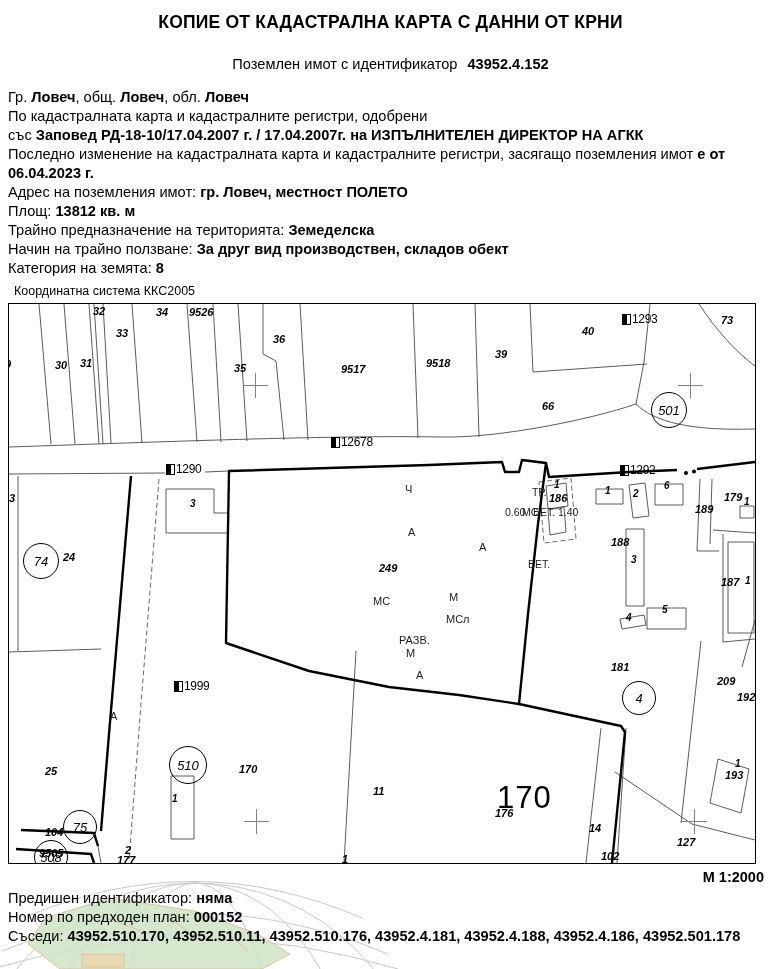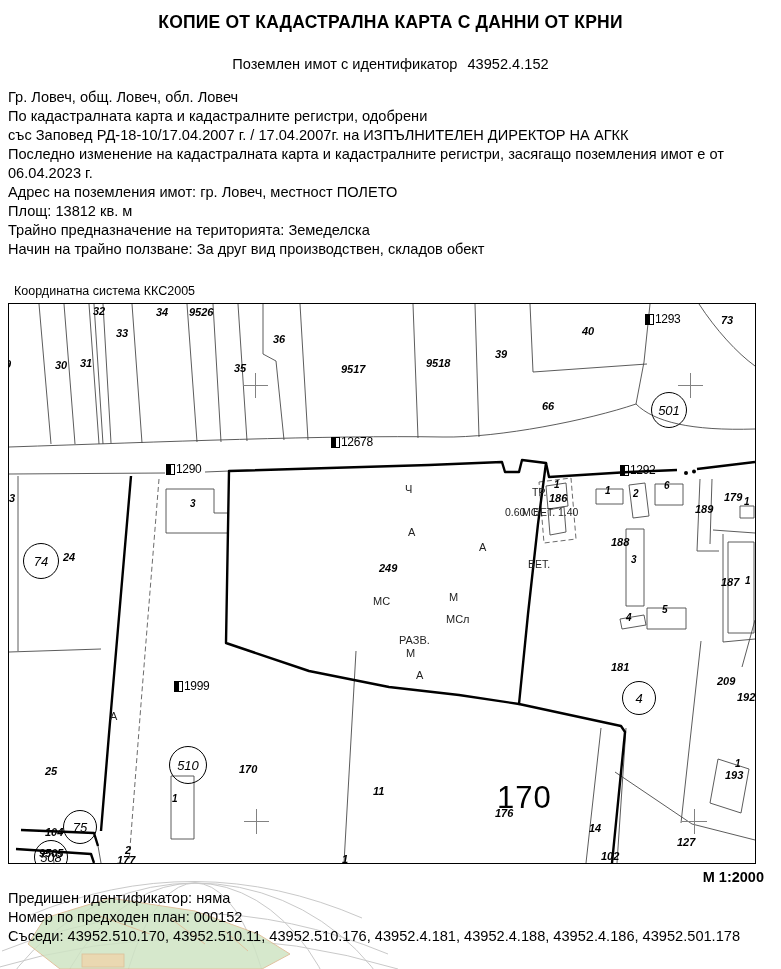--- a/index.html
+++ b/index.html
@@ -1,18 +1,18 @@
 <!DOCTYPE html>
 <html><head>
 <meta charset="utf-8">
 <style>
   html,body{margin:0;padding:0;background:#fff;}
   .page{position:relative;width:781px;height:969px;background:#fff;overflow:hidden;
         font-family:"Liberation Sans",sans-serif;color:#000;}
-  .b{font-weight:normal;}
+  .b{font-weight:bold;}
   .title{position:absolute;top:12px;left:0;width:100%;text-align:center;
          font-size:17.5px;font-weight:bold;letter-spacing:.2px;}
   .subtitle{position:absolute;top:56px;left:0;width:100%;text-align:center;font-size:14.6px;}
   .subtitle .b{margin-left:6px;}
   .info{position:absolute;top:88px;left:8px;width:766px;font-size:14.6px;line-height:19px;}
   .coordsys{position:absolute;top:284px;left:14px;font-size:12.5px;text-align:right;}
   .map{position:absolute;top:303px;left:8px;width:746px;height:559px;border:1.5px solid #000;
        overflow:hidden;background:#fff;}
   .map svg{position:absolute;top:0;left:0;}
   .ml{position:absolute;white-space:nowrap;line-height:1;}
@@ -49,20 +49,21 @@
 
   <div class="info">
     <div class="iline"><span>Гр. </span><span class="b">Ловеч</span><span>, общ. </span><span class="b">Ловеч</span><span>, обл. </span><span class="b">Ловеч</span></div>
     <div class="iline"><span>По кадастралната карта и кадастралните регистри, одобрени</span></div>
     <div class="iline"><span>със </span><span class="b">Заповед РД-18-10/17.04.2007 г. / 17.04.2007г. на ИЗПЪЛНИТЕЛЕН ДИРЕКТОР НА АГКК</span></div>
     <div class="iline"><span>Последно изменение на кадастралната карта и кадастралните регистри, засягащо поземления имот </span><span class="b">е от 06.04.2023 г.</span></div>
     <div class="iline"><span>Адрес на поземления имот: </span><span class="b">гр. Ловеч, местност ПОЛЕТО</span></div>
     <div class="iline"><span>Площ: </span><span class="b">13812 кв. м</span></div>
     <div class="iline"><span>Трайно предназначение на територията: </span><span class="b">Земеделска</span></div>
     <div class="iline"><span>Начин на трайно ползване: </span><span class="b">За друг вид производствен, складов обект</span></div>
+    <div class="iline"><span>Категория на земята: </span><span class="b">8</span></div>
   </div>
 
   <div class="coordsys">Координатна система ККС2005</div>
 
   <svg class="wm" width="430" height="113" viewBox="0 0 430 113">
     <g fill="none" stroke="#c9c9c9" stroke-width="1">
       <circle cx="205" cy="255" r="228"></circle>
       <ellipse cx="205" cy="255" rx="160" ry="228"></ellipse>
       <ellipse cx="205" cy="255" rx="85" ry="228"></ellipse>
       <path d="M12,95 Q205,18 398,98"></path>
@@ -202,21 +203,21 @@
           <span>1290</span>
         </div>
         <div class="marker" style="left: 322px; top: 131px;">
           <span class="mkicon"></span>
           <span>12678</span>
         </div>
         <div class="marker" style="left: 611px; top: 159px;">
           <span class="mkicon"></span>
           <span>1292</span>
         </div>
-        <div class="marker" style="left: 636px; top: 8px;">
+        <div class="marker" style="left: 613px; top: 8px;">
           <span class="mkicon"></span>
           <span>1293</span>
         </div>
         <div class="marker" style="left: 165px; top: 375px;">
           <span class="mkicon"></span>
           <span>1999</span>
         </div>
         <div class="cross" style="left: 234px; top: 69px;"></div>
         <div class="cross" style="left: 669px; top: 69px;"></div>
         <div class="cross" style="left: 235px; top: 505px;"></div>

